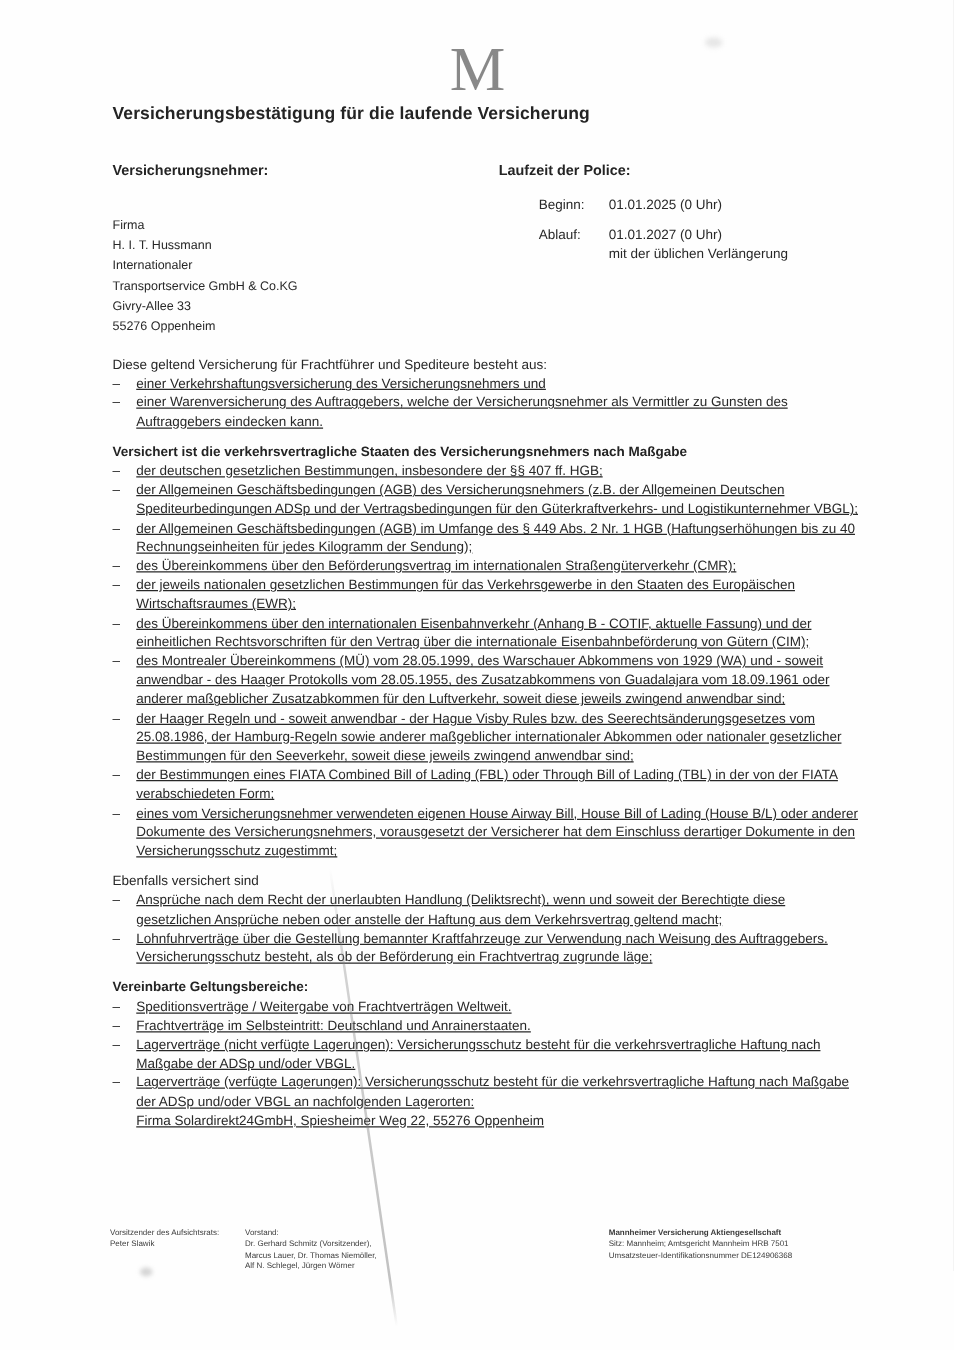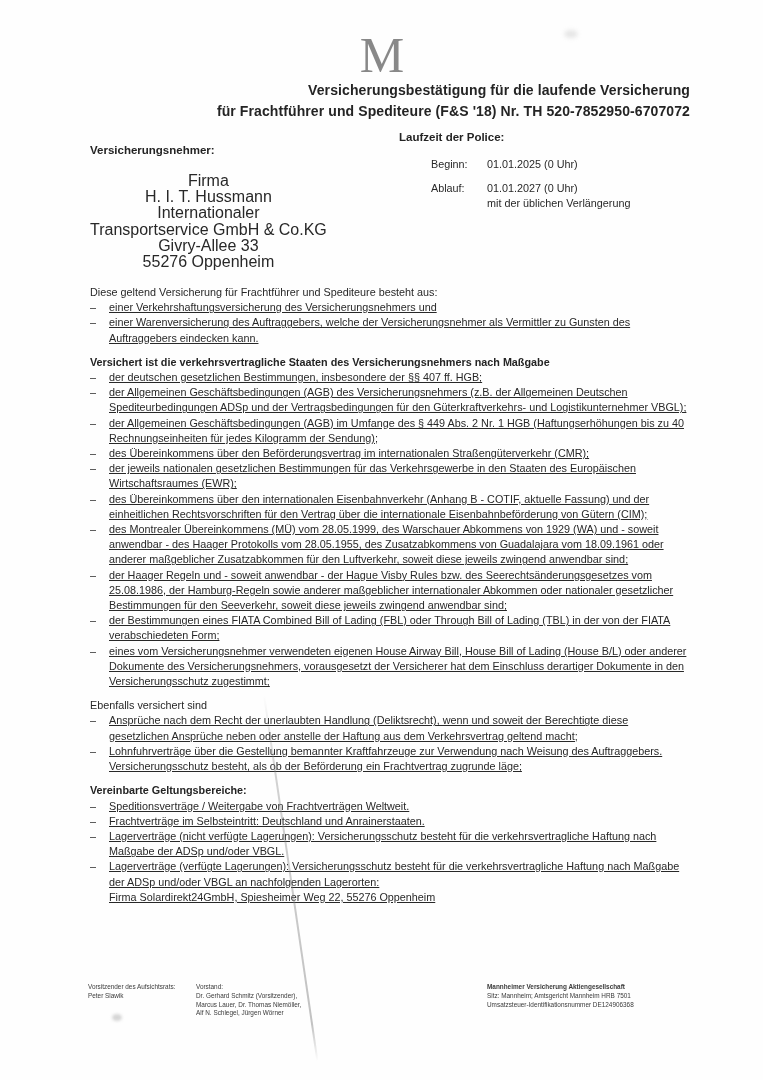--- a/index.html
+++ b/index.html
@@ -11,24 +11,24 @@
   
   .logo{
     position:absolute;top:30px;left:0;width:100%;text-align:center;
     font-family:"Liberation Serif", serif;font-size:50px;line-height:1;
     background:linear-gradient(100deg,#c2c2c2 0%,#c2c2c2 37%,#878787 37%,#8d8d8d 100%);
     -webkit-background-clip:text;background-clip:text;color:transparent;
     letter-spacing:-1px;
   }
   
   .title{position:absolute;top:80px;left:90px;width:600px;
-    font-size:14px;font-weight:bold;line-height:21px;letter-spacing:.1px;color:#242424;text-align:right;}
-  
-  .ph-head{position:absolute;top:144px;left:90px;font-size:11.5px;font-weight:bold;color:#242424;}
-  .addr{position:absolute;top:173px;left:90px;font-size:16px;line-height:16.2px;text-align:center;}
+    font-size:14px;font-weight:bold;line-height:21px;letter-spacing:.1px;color:#242424;}
+  
+  .ph-head{position:absolute;top:131px;left:90px;font-size:11.5px;font-weight:bold;color:#242424;}
+  .addr{position:absolute;top:173px;left:90px;font-size:10px;line-height:16.2px;}
   .term-head{position:absolute;top:131px;left:399px;font-size:11.5px;font-weight:bold;color:#242424;}
   .term-rows{position:absolute;top:157px;left:399px;font-size:10.8px;line-height:15px;}
   .term-row{display:flex;margin-bottom:9px;padding-left:32px;}
   .term-label{width:56px;}
   
   .doc-body{position:absolute;top:285px;left:90px;width:601px;font-size:10.8px;line-height:15.2px;}
   .doc-body p{margin:0 0 8px 0;}
   .sec-head{margin:9px 0 0 0;font-weight:bold;color:#242424;}
   .sec-head.plain{font-weight:normal;color:#282828;}
   .li{display:flex;}
@@ -55,21 +55,20 @@
 </head>
 <body>
 
 <div class="page">
 
   <div class="logo">M</div>
   <div class="smudge1"></div>
 
   <div class="title">
     <div>Versicherungsbestätigung für die laufende Versicherung</div>
-    <div>für Frachtführer und Spediteure (F&amp;S '18) Nr. TH 520-7852950-6707072</div>
   </div>
 
   <div class="ph-head">Versicherungsnehmer:</div>
   <div class="addr">
 
   <div>Firma</div>
       <div>H. I. T. Hussmann</div>
       <div>Internationaler</div>
       <div>Transportservice GmbH &amp; Co.KG</div>
       <div>Givry-Allee 33</div>

